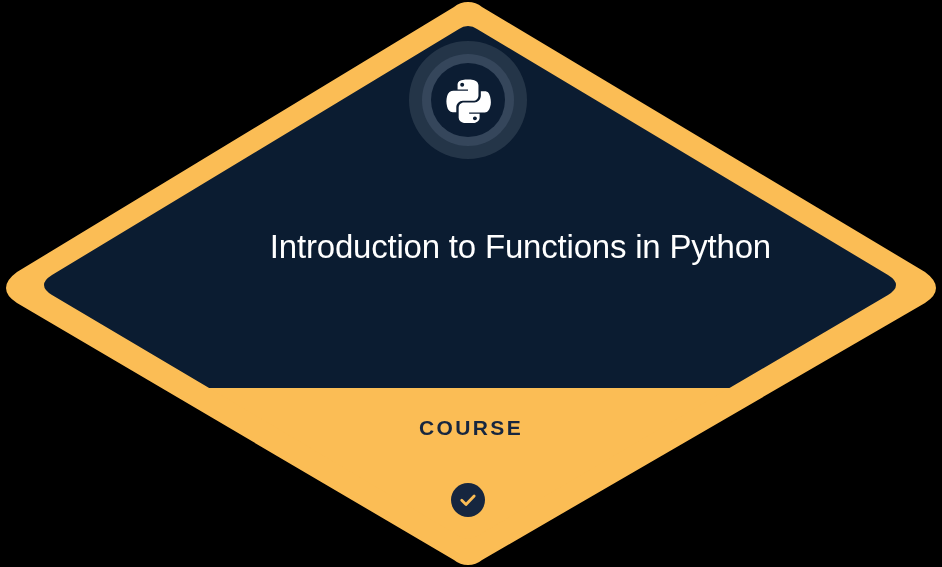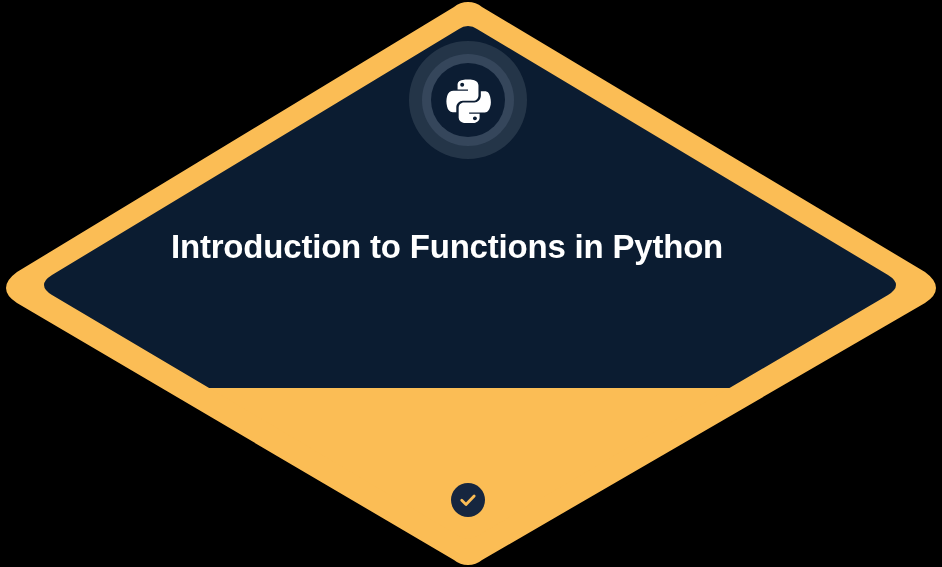--- a/index.html
+++ b/index.html
@@ -39,24 +39,24 @@
     width:74px; height:74px; border-radius:50%;
     background:#0c1d33;
   }
   .py-logo { position:relative; width:46px; height:46px; z-index:3; }
 
   
   .title {
     position:absolute;
     left:171px; top:224px;
     width:600px;
-    text-align:left;
+    text-align:right;
     color:#ffffff;
     font-size:33px;
-    font-weight:bold;
+    font-weight:normal;
     line-height:46px;
     letter-spacing:-0.2px;
     font-family:"Liberation Sans", sans-serif;
   }
 
   
   .footer {
     position:absolute;
     left:271px; top:410px;
     width:400px;
@@ -138,20 +138,21 @@
     <div class="ring-inner"></div>
     <svg class="py-logo" viewBox="0 0 110 110">
       <path fill="#ffffff" d="M54.6 6.2c-4.3 0-8.4.4-12 1-10.6 1.9-12.5 5.8-12.5 13v9.6h25v3.2H20.7c-7.3 0-13.6 4.4-15.6 12.7-2.3 9.6-2.4 15.6 0 25.6 1.8 7.4 6 12.7 13.3 12.7h8.6V72.5c0-8.3 7.2-15.6 15.6-15.6h24.9c6.9 0 12.5-5.7 12.5-12.7V20.2c0-6.8-5.7-11.9-12.5-13-4.3-.7-8.8-1-12.9-1zM41.1 13.8c2.6 0 4.7 2.1 4.7 4.8 0 2.6-2.1 4.7-4.7 4.7-2.6 0-4.7-2.1-4.7-4.7 0-2.7 2.1-4.8 4.7-4.8z"></path>
       <path fill="#ffffff" d="M85.7 33.8v11c0 8.7-7.4 16-15.6 16H45.2c-6.8 0-12.5 5.8-12.5 12.7v23.8c0 6.8 5.9 10.8 12.5 12.7 7.9 2.3 15.6 2.7 25 0 6.3-1.8 12.5-5.5 12.5-12.7v-9.5H57.8v-3.2h37.5c7.3 0 10-5.1 12.5-12.7 2.6-7.8 2.5-15.4 0-25.5-1.8-7.2-5.2-12.6-12.5-12.6h-9.6zM71.6 94.2c2.6 0 4.7 2.1 4.7 4.7 0 2.7-2.1 4.8-4.7 4.8-2.6 0-4.7-2.1-4.7-4.8 0-2.6 2.1-4.7 4.7-4.7z"></path>
     </svg>
   </div>
 
   <div class="title">Introduction to Functions in Python</div>
 
   <div class="footer">
+    <div class="footer-line">COURSE</div>
   </div>
 
   <div class="check-wrap">
     <div class="check-circle">
       <svg class="check-svg" viewBox="0 0 24 24">
         <path d="M4.5 12.4 L9.6 17.4 L19.4 7.2" fill="none" stroke="#fbbd55" stroke-width="3.4" stroke-linecap="round" stroke-linejoin="round"></path>
       </svg>
     </div>
   </div>
 

